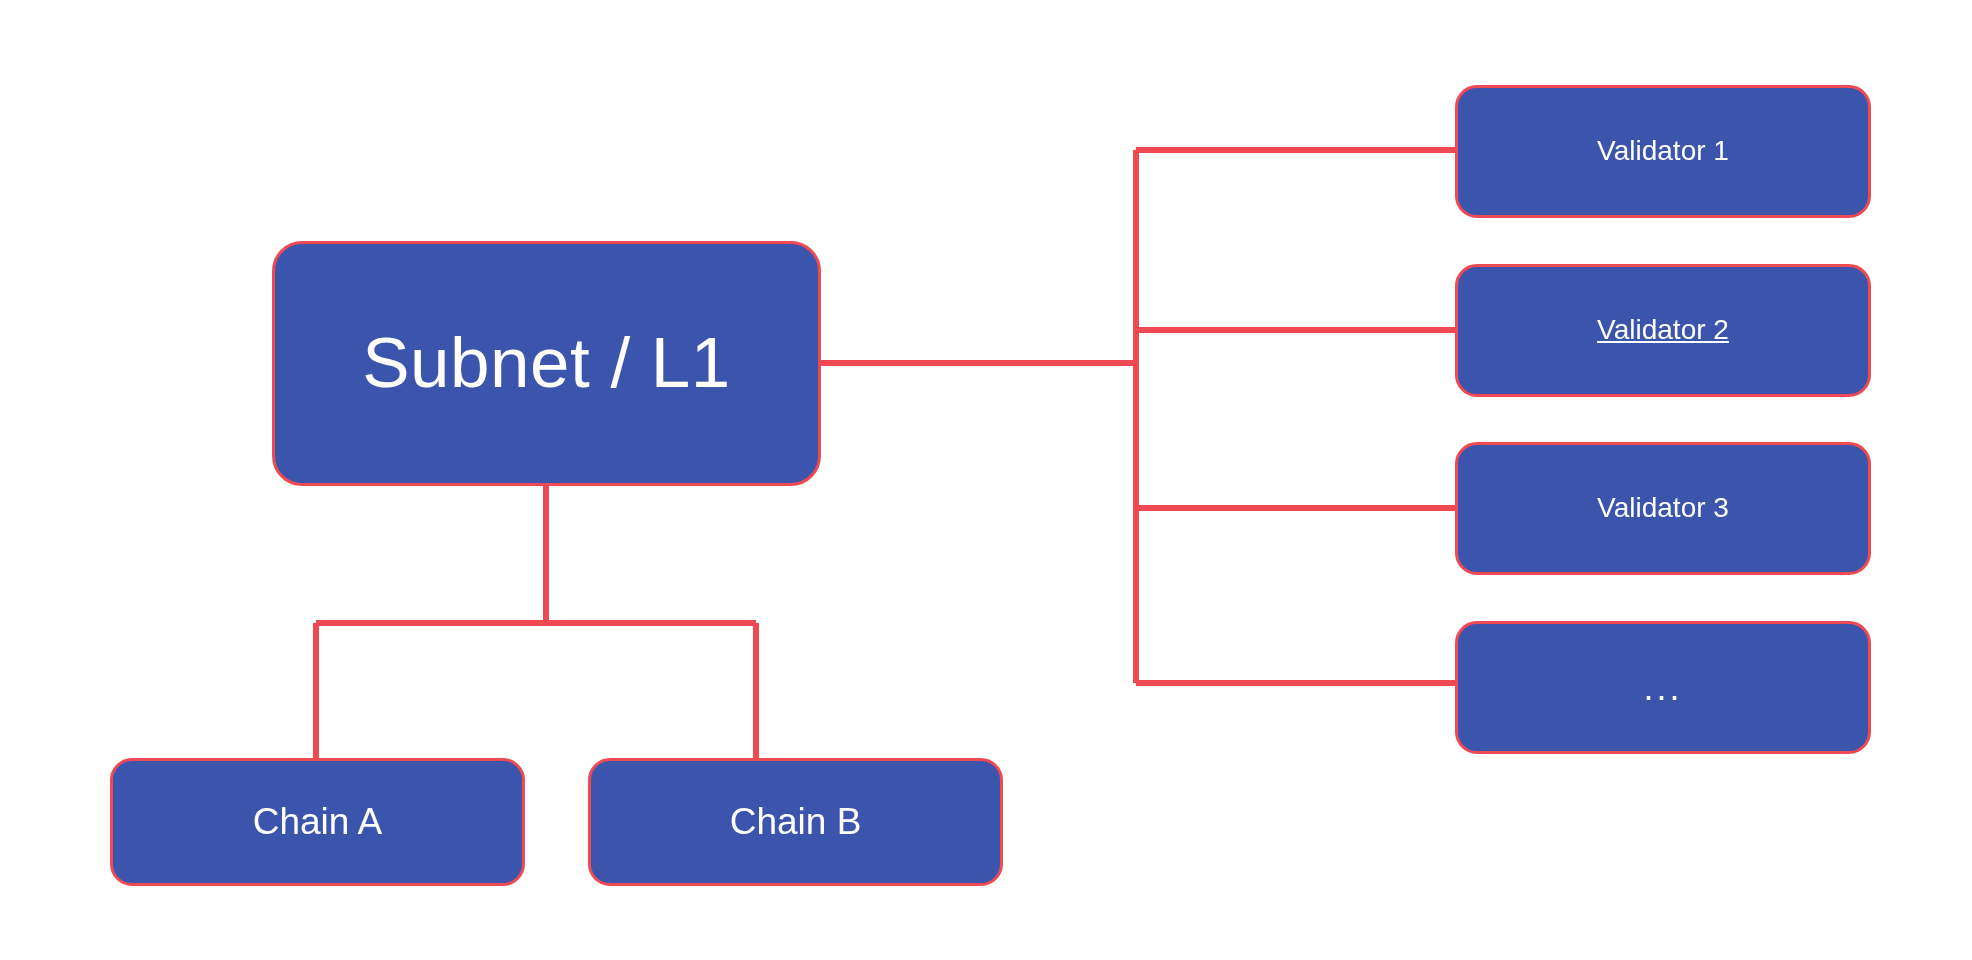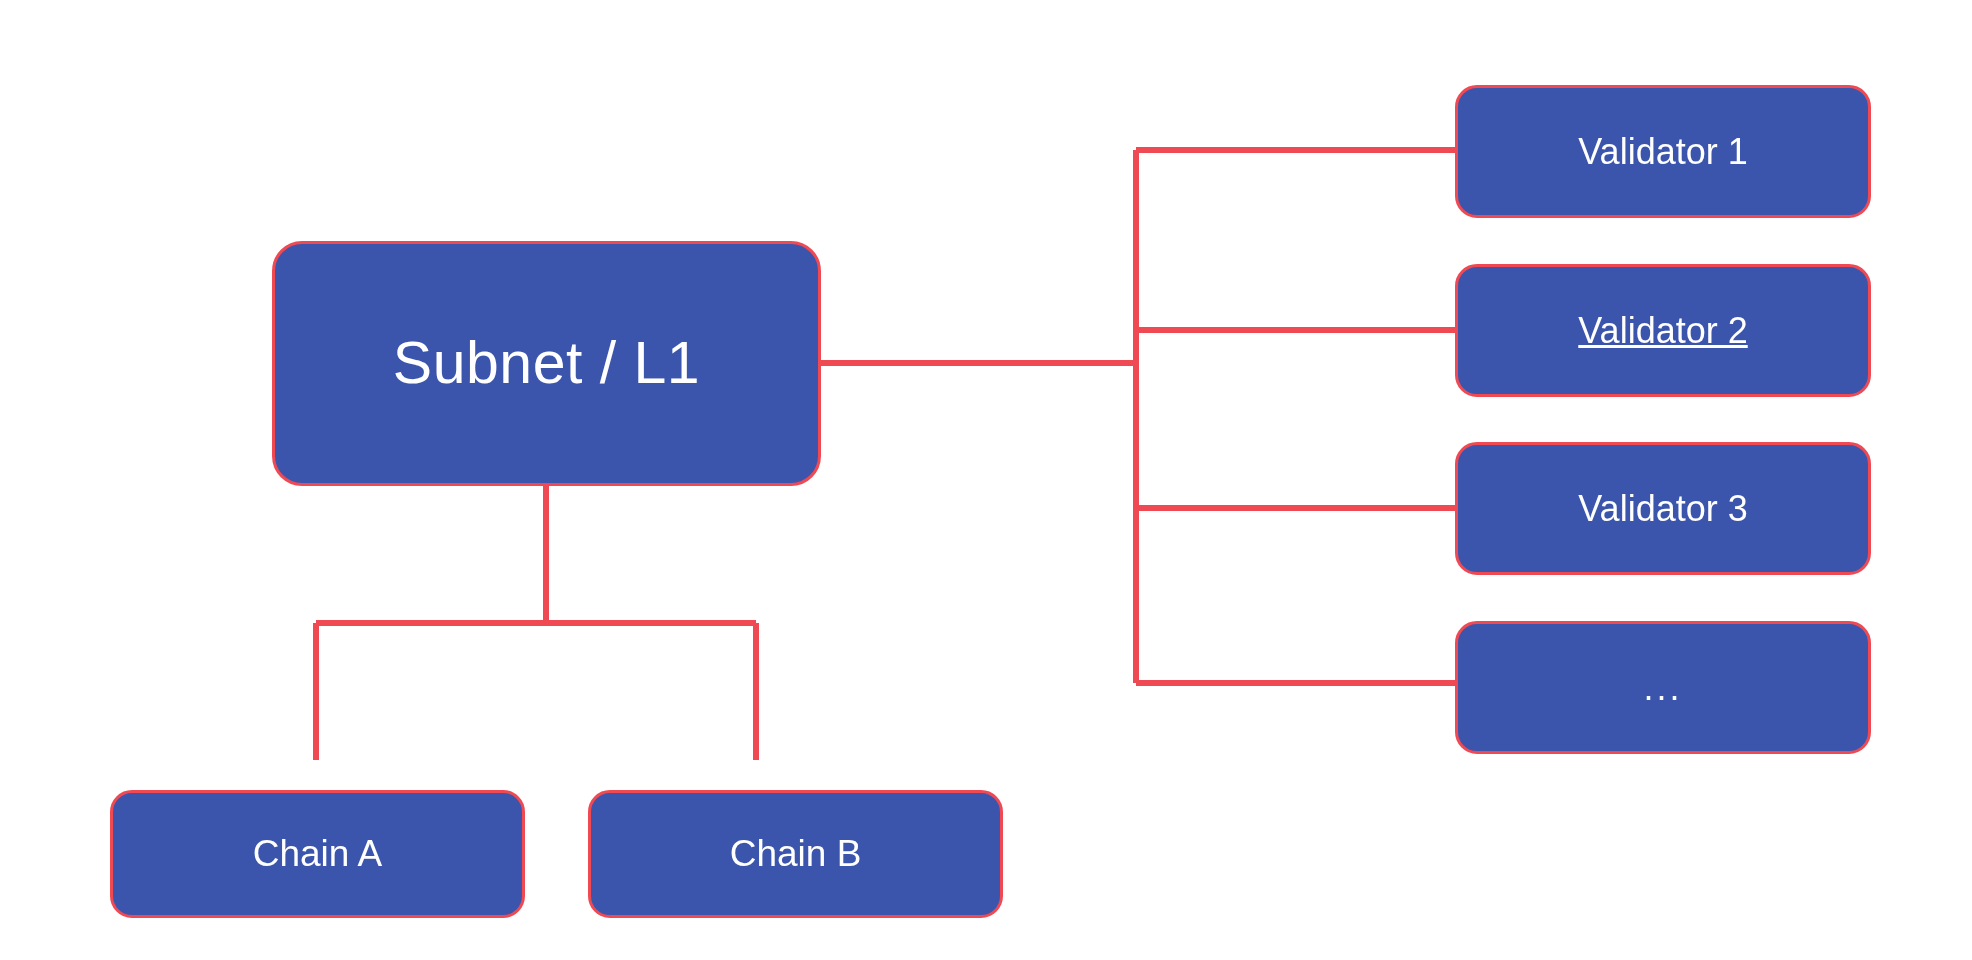--- a/index.html
+++ b/index.html
@@ -44,48 +44,47 @@
     user-select: none;
   }
 
   
   .node--root {
     left: 272px;
     top: 241px;
     width: 549px;
     height: 245px;
     border-radius: 30px;
-    font-size: 59px;
+    font-size: 71px;
     letter-spacing: 0.5px;
   }
 
   
   .node--validator {
     left: 1455px;
     width: 416px;
     height: 133px;
-    font-size: 36px;
+    font-size: 28px;
   }
   .node--v1 { top:  85px; }
   .node--v2 { top: 264px; text-decoration: underline; }
   .node--v3 { top: 442px; }
   .node--v4 { top: 621px; }
 
   .node--ellipsis {
     font-size: 36px;
     letter-spacing: 3px;
   }
 
   
   .node--chain {
     top: 758px;
     width: 415px;
     height: 128px;
     font-size: 37px;
-    margin-top: 32px;
   }
   .node--chain-a { left: 110px; }
   .node--chain-b { left: 588px; }
 </style>
 </head>
 <body>
 
 <div id="canvas">
 
   <svg id="connectors" viewBox="0 0 1972 960" width="1972" height="960" xmlns="http://www.w3.org/2000/svg" aria-hidden="true">

